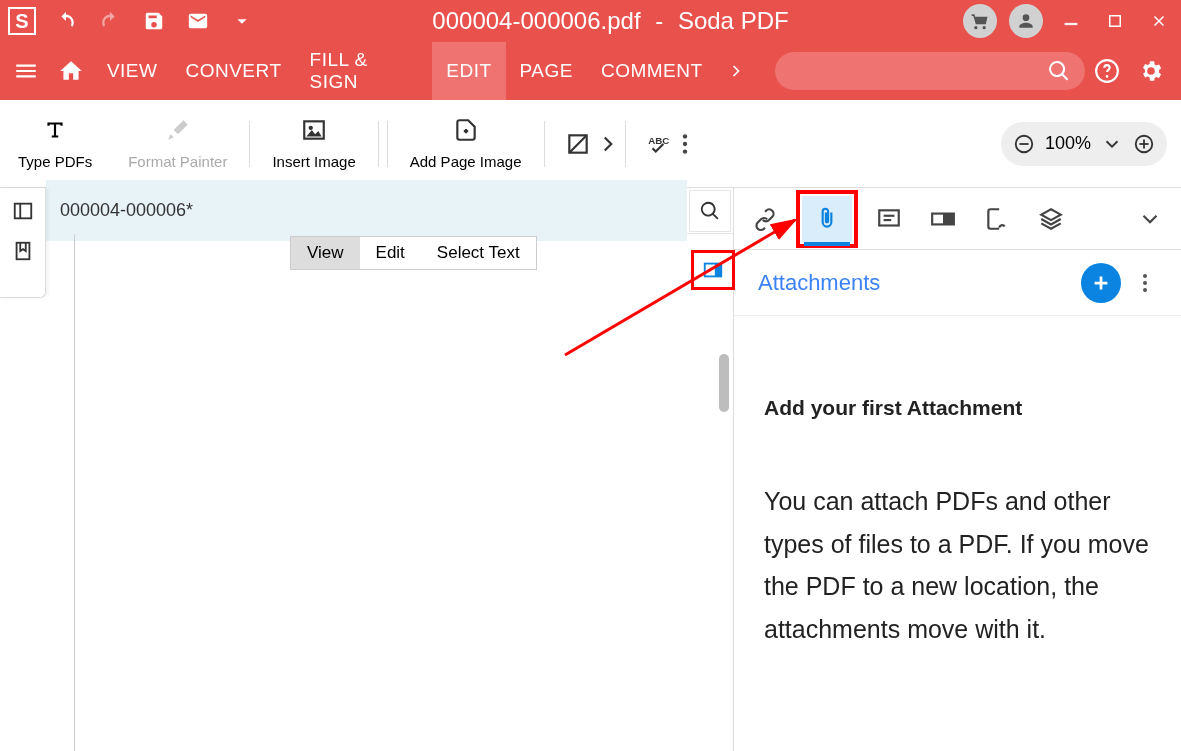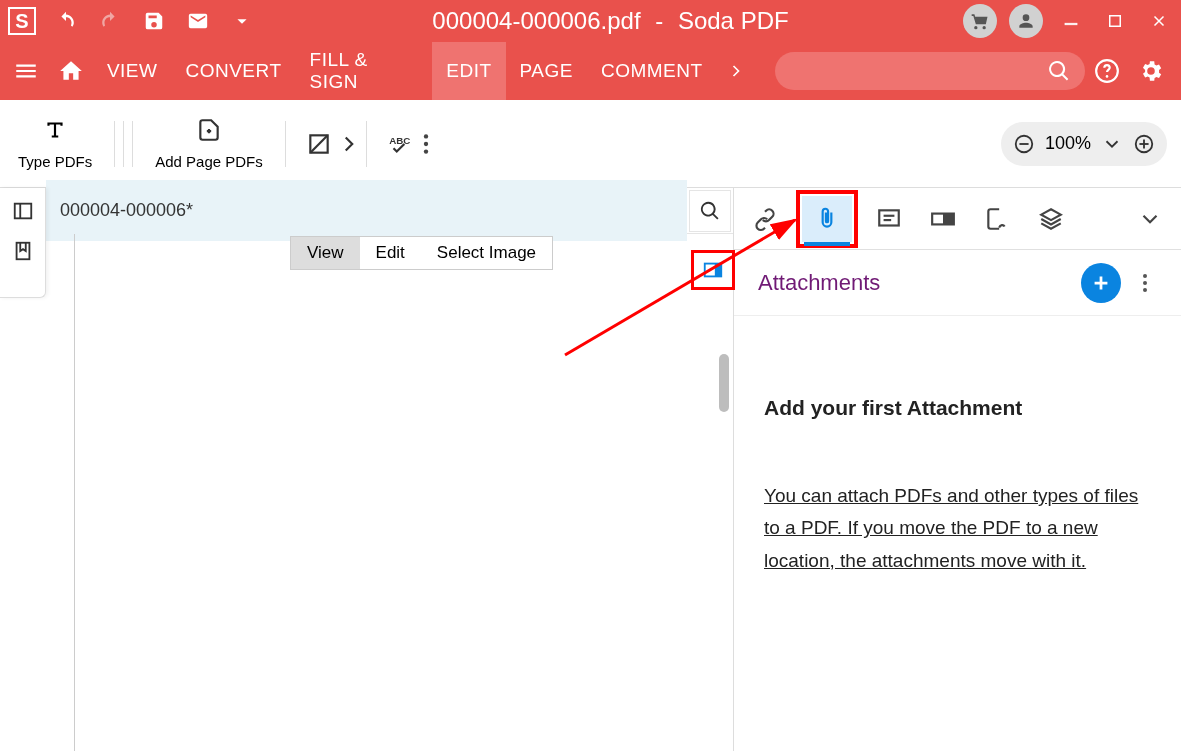--- a/index.html
+++ b/index.html
@@ -58,27 +58,27 @@
   
   .rightpanel{width:448px;border-left:1px solid #ddd;display:flex;flex-direction:column;background:#fff;}
   .rp-iconrow{height:62px;border-bottom:1px solid #e0e0e0;display:flex;align-items:center;padding:0 8px;gap:8px;}
   .rp-icon{width:46px;height:46px;display:flex;align-items:center;justify-content:center;}
   .rp-icon svg{width:26px;height:26px;}
   .rp-icon.active{background:#daedfb;}
   .rp-icon.active-wrap{border:4px solid #ff0000;padding:2px;height:58px;width:62px;position:relative;}
   .rp-icon.active-wrap::after{content:"";position:absolute;left:4px;right:4px;bottom:-2px;height:4px;background:#0a84e0;}
   .rp-arrow-icon{margin-left:auto;}
   .rp-header{height:66px;display:flex;align-items:center;padding:0 24px;border-bottom:1px solid #eee;}
-  .rp-title{font-size:22px;color:#701a75;flex:1;}
+  .rp-title{font-size:22px;color:#3b82f6;flex:1;}
   .rp-add{width:40px;height:40px;border-radius:50%;background:#0a84e0;display:flex;align-items:center;justify-content:center;margin-right:12px;}
   .rp-add svg{width:22px;height:22px;fill:#fff;}
   .rp-menu{width:24px;display:flex;align-items:center;justify-content:center;}
   .rp-body{flex:1;padding:80px 30px 0 30px;text-align:left;}
   .rp-h{font-size:21px;font-weight:bold;color:#222;margin-bottom:60px;}
-  .rp-p{font-size:19px;color:#222;line-height:1.7;margin-bottom:70px;text-decoration:underline;}
+  .rp-p{font-size:25px;color:#222;line-height:1.7;margin-bottom:70px;}
   .rp-btn{display:inline-block;border:2px solid #0a84e0;color:#0a84e0;font-weight:bold;font-size:17px;padding:12px 78px;border-radius:26px;letter-spacing:0.5px;}
   
   .arrow{position:absolute;pointer-events:none;z-index:20;}
 </style>
 </head>
 <body>
 
 <div class="titlebar">
   <div class="logo">S</div>
   <div class="tb-icon">
@@ -181,29 +181,43 @@
   </div>
 </div>
 
 <div class="ribbon">
   <div class="ribbon-item">
     <svg viewBox="0 0 24 24">
         <path d="M5 5h14v3h-2V7h-4v10h2v2H9v-2h2V7H7v1H5z"></path>
       </svg>
     <span>Type PDFs</span>
   </div>
-  <div class="ribbon-sep"></div>
+  <div class="ribbon-item disabled">
+    <svg viewBox="0 0 24 24">
+        <path fill="#ccc" d="M17 3l4 4-9 9-4-4zM3 21l5-2-3-3z"></path>
+      </svg>
+    <span>Format Painter</span>
+  </div>
+  <div class="ribbon-sep"></div>
+  <div class="ribbon-item">
+    <svg viewBox="0 0 24 24">
+        <rect x="3" y="4" width="18" height="16" fill="none" stroke="#333" stroke-width="2"></rect>
+        <circle cx="9" cy="10" r="2" fill="#333"></circle>
+        <path d="M5 18l5-6 3 4 3-3 3 5z" fill="#333"></path>
+      </svg>
+    <span>Insert Image</span>
+  </div>
   <div class="ribbon-sep"></div>
   <div class="ribbon-sep"></div>
   <div class="ribbon-item">
     <svg viewBox="0 0 24 24">
         <path d="M14 3H6a2 2 0 0 0-2 2v14a2 2 0 0 0 2 2h12a2 2 0 0 0 2-2V9l-6-6z" fill="none" stroke="#333" stroke-width="2"></path>
         <path d="M12 11v4m-2-2h4" stroke="#333" stroke-width="2"></path>
       </svg>
-    <span>Add Page PDFs</span>
+    <span>Add Page Image</span>
   </div>
   <div class="ribbon-sep"></div>
   <div class="ribbon-icononly">
       <svg viewBox="0 0 24 24">
         <rect x="4" y="4" width="16" height="16" fill="none" stroke="#333" stroke-width="2"></rect>
         <line x1="4" y1="20" x2="20" y2="4" stroke="#333" stroke-width="2"></line>
       </svg>
     </div>
   <div class="ribbon-icononly" style="width:30px;">
       <svg viewBox="0 0 24 24">
@@ -263,21 +277,21 @@
       <div class="tab-search">
           <svg viewBox="0 0 24 24">
             <path d="M10 2a8 8 0 0 1 6.3 13l5 5-1.4 1.4-5-5A8 8 0 1 1 10 2zm0 2a6 6 0 1 0 0 12 6 6 0 0 0 0-12z" fill="#333"></path>
           </svg>
         </div>
     </div>
     <div class="doc-area-inner"></div>
     <div class="modebar">
       <div class="mode-item active">View</div>
       <div class="mode-item">Edit</div>
-      <div class="mode-item">Select Image</div>
+      <div class="mode-item">Select Text</div>
     </div>
     <div class="panel-toggle">
       <svg viewBox="0 0 24 24">
           <rect x="3" y="5" width="18" height="14" fill="none" stroke="#0a84e0" stroke-width="2"></rect>
           <rect x="14" y="5" width="7" height="14" fill="#0a84e0"></rect>
         </svg>
     </div>
     <div class="scroll-stub"></div>
   </div>
 

